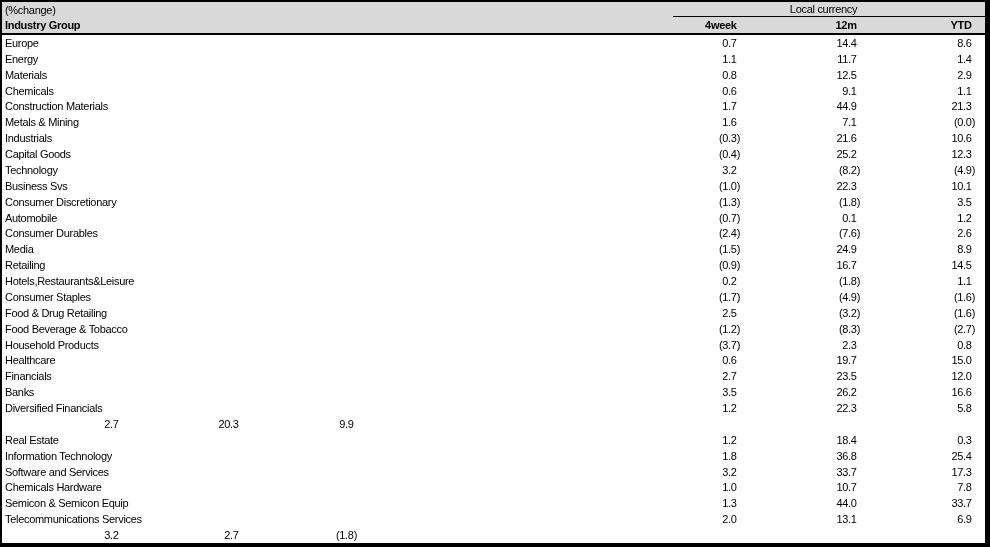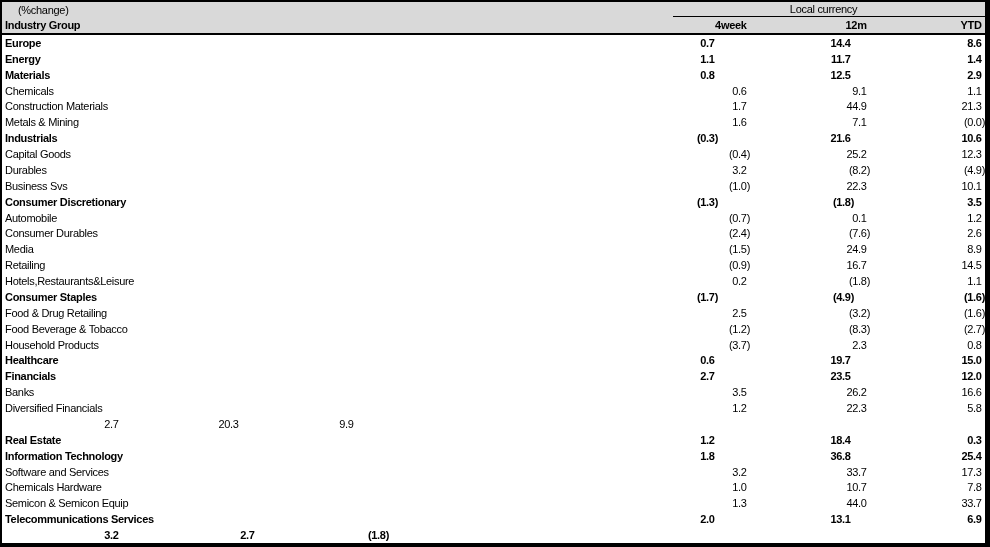--- a/index.html
+++ b/index.html
@@ -20,41 +20,41 @@
     overflow: hidden;
   }
 
   .header {
     height: 31px;
     background: var(--header-bg, #d9d9d9);
     border-bottom: 2px solid var(--border, #000);
     position: relative;
   }
   .hrow1 { height: 15px; position: relative; }
-  .corner { position: absolute; left: 16px; top: 2px; white-space: nowrap; }
+  .corner { position: absolute; left: 3px; top: 2px; white-space: nowrap; }
   .group-label {
     position: absolute; left: 660px; right: 0; top: 1px;
     text-align: center; font-weight: normal; white-space: nowrap;
   }
   .group-underline {
     position: absolute; left: 671px; right: 0; bottom: 0;
     height: 1px; background: var(--border, #000);
   }
   .hrow2 { height: 16px; display: flex; align-items: center; font-weight: bold; }
 
   .cell { white-space: nowrap; }
   .cell.label { flex: 1; padding-left: 3px; overflow: hidden; }
   .cell.num { text-align: right; }
   .c1 { width: 120px; }
   .c2 { width: 120px; }
-  .c3 { width: 115px; }
+  .c3 { width: 115px; margin-right: 10px; }
 
   .rows { display: flex; flex-direction: column; height: 508px; }
   .row { flex: 1 1 0; display: flex; align-items: center; min-height: 0; }
-  .row.group { font-weight: bold; gap: 16px; }
+  .row.group { font-weight: normal; }
   .row.sub .cell.label { }
 
   .ghost { visibility: hidden; }
 </style>
 </head>
 <body>
 
 <div class="table">
   <div class="header">
     <div class="hrow1">
@@ -112,21 +112,21 @@
     <span class="cell num c2">21.6<span class="ghost">)</span></span>
     <span class="cell num c3">10.6<span class="ghost">)</span></span>
   </div>
       <div class="row sub">
     <span class="cell label">Capital Goods</span>
     <span class="cell num c1">(0.4)</span>
     <span class="cell num c2">25.2<span class="ghost">)</span></span>
     <span class="cell num c3">12.3<span class="ghost">)</span></span>
   </div>
       <div class="row sub">
-    <span class="cell label">Durables</span>
+    <span class="cell label">Technology</span>
     <span class="cell num c1">3.2<span class="ghost">)</span></span>
     <span class="cell num c2">(8.2)</span>
     <span class="cell num c3">(4.9)</span>
   </div>
       <div class="row sub">
     <span class="cell label">Business Svs</span>
     <span class="cell num c1">(1.0)</span>
     <span class="cell num c2">22.3<span class="ghost">)</span></span>
     <span class="cell num c3">10.1<span class="ghost">)</span></span>
   </div>

